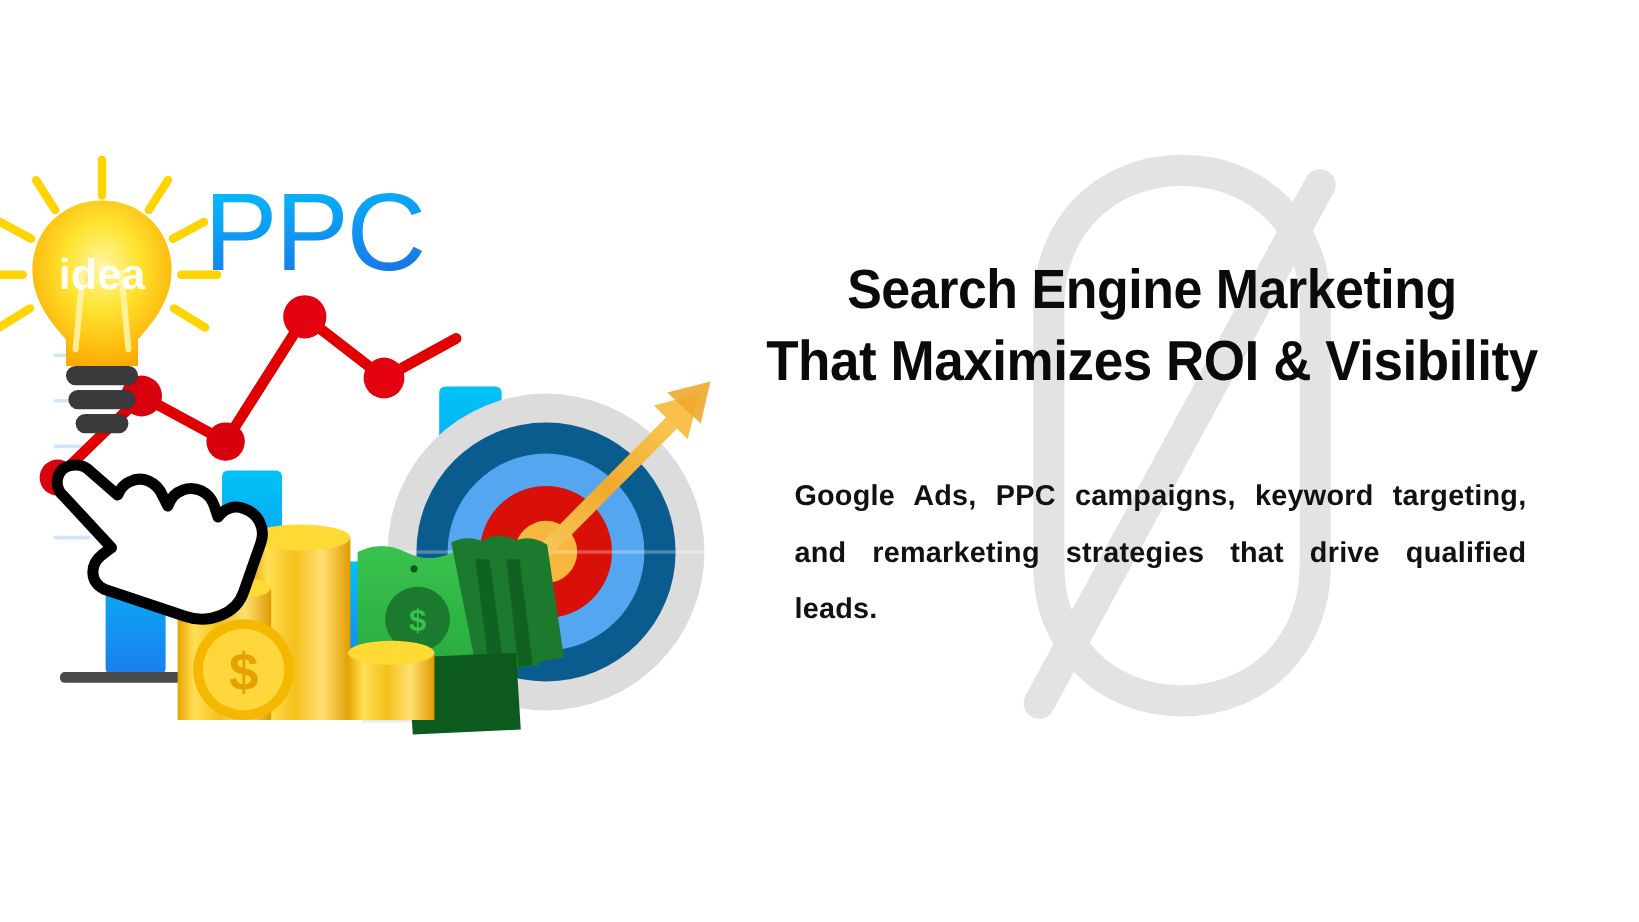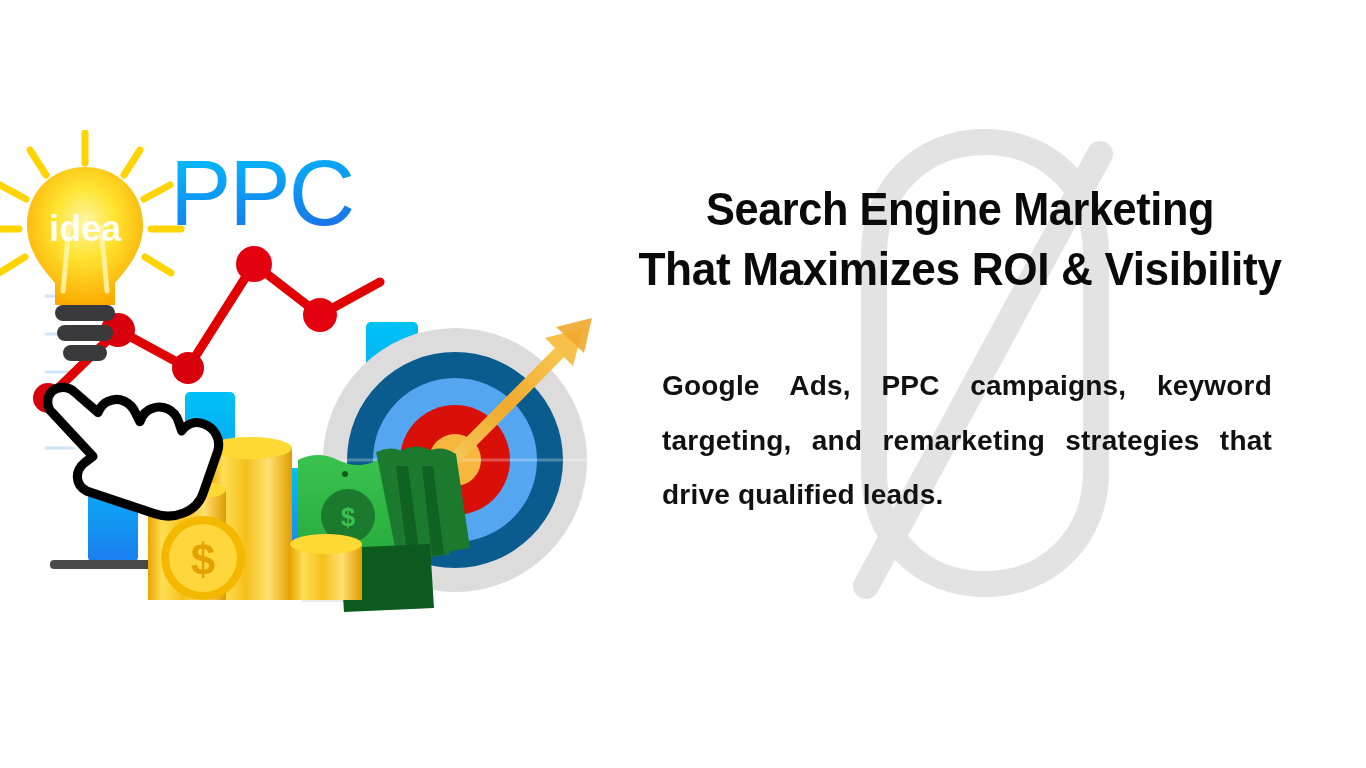--- a/index.html
+++ b/index.html
@@ -37,21 +37,21 @@
     top: 130px;
     width: 620px;
     height: 500px;
     z-index: 1;
   }
 
   
   #copy {
     position: absolute;
     left: 570px;
-    top: 180px;
+    top: 212px;
     width: 780px;
     z-index: 2;
   }
   #headline {
     margin: 0;
     font-family: "Liberation Sans", sans-serif;
     font-weight: 700;
     font-size: 46px;
     line-height: 1.28;
     letter-spacing: -0.4px;
@@ -67,21 +67,21 @@
   #headline .line-2 {
     font-size: 47px;
   }
   #subcopy {
     margin: 0;
     margin-top: 60px;
     margin-left: 92px;
     width: 610px;
     font-family: "Liberation Sans", sans-serif;
     font-weight: 700;
-    font-size: 28px;
+    font-size: 24px;
     line-height: 1.95;
     color: #111111;
     text-align: justify;
     text-align-last: left;
     letter-spacing: 0.2px;
   }
 </style>
 </head>
 <body>
 

